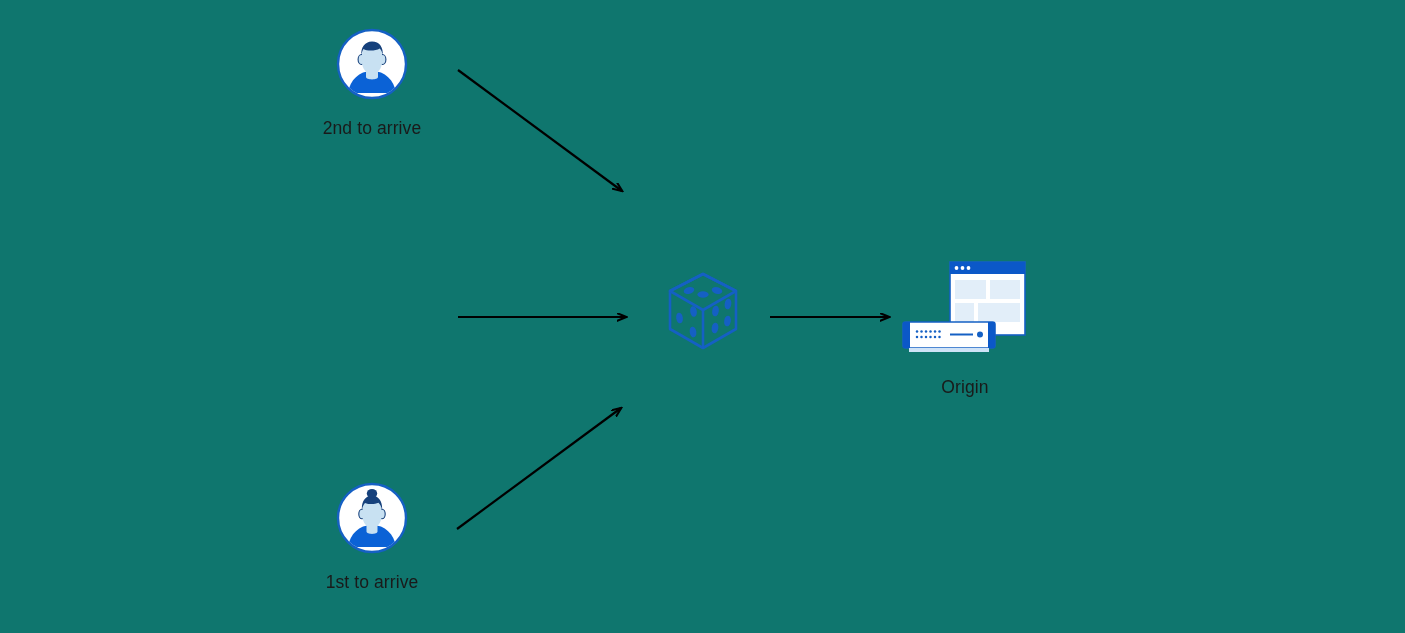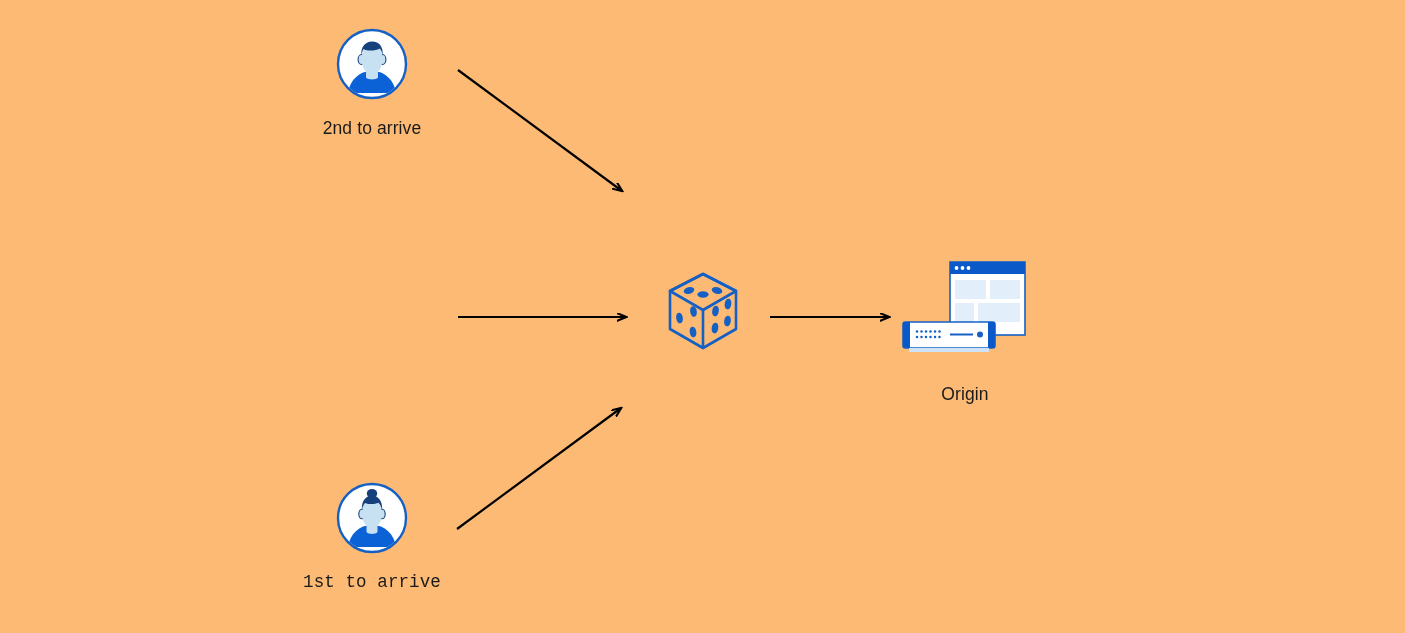--- a/index.html
+++ b/index.html
@@ -8,21 +8,21 @@
     background: #ffffff;
   }
   body {
     font-family: "Liberation Sans", sans-serif;
     -webkit-font-smoothing: antialiased;
   }
   #canvas {
     position: relative;
     width: 1405px;
     height: 633px;
-    background: #fdba74;
+    background: #0f766e;
     overflow: hidden;
   }
   .node {
     position: absolute;
   }
   .avatar-node {
     width: 160px;
     text-align: center;
   }
   .avatar-wrap {
@@ -49,21 +49,21 @@
     width: 180px;
     text-align: center;
   }
   .origin-graphic {
     position: relative;
     width: 140px;
     height: 110px;
     margin: 0 auto;
   }
   .origin-node .node-label {
-    margin-top: 16px;
+    margin-top: 9px;
   }
   .arrow-layer {
     position: absolute;
     left: 0;
     top: 0;
     width: 1405px;
     height: 633px;
     pointer-events: none;
   }
 </style>
@@ -102,21 +102,21 @@
           <ellipse cx="46.5" cy="31.5" rx="3.4" ry="5" fill="#c8e1f2" stroke="#16417c" stroke-width="1.1"></ellipse>
           <path d="M26 26c0-7 4.5-11.5 10-11.5S46 19 46 26v8c0 7-4.5 11.5-10 11.5S26 41 26 34z" fill="#c8e1f2"></path>
           <path d="M25.4 27.5c-0.9-7.5 3.2-14 10.6-14 7.6 0 11.6 6.2 10.7 14-0.4-3.3-1.6-5.6-3-7-3.8 2.4-12.4 3-16.2 0.4-1 1.4-1.8 3.6-2.1 6.6z" fill="#16417c"></path>
         </g>
       </svg>
     </div>
     <div class="node-label">2nd to arrive</div>
   </div>
 
 
-  <div class="node avatar-node" style="left:292px; top:482px;font-family:Liberation Mono, monospace;">
+  <div class="node avatar-node" style="left:292px; top:482px;">
     <div class="avatar-wrap">
       <svg viewBox="0 0 72 72" width="72" height="72">
         <circle cx="36" cy="36" r="34" fill="#ffffff" stroke="#1560c4" stroke-width="2.4"></circle>
         <clipPath id="clip1st">
             <circle cx="36" cy="36" r="33"></circle>
           </clipPath>
         <g clip-path="url(#clip1st)">
           <path d="M36 43c13 0 22 9 24 22H12c2-13 11-22 24-22z" fill="#0b62d6"></path>
           <path d="M30.5 38h11v11.5c0 3.2-11 3.2-11 0z" fill="#c8e1f2"></path>
           <ellipse cx="26" cy="32" rx="3.2" ry="4.8" fill="#c8e1f2" stroke="#16417c" stroke-width="1.1"></ellipse>

